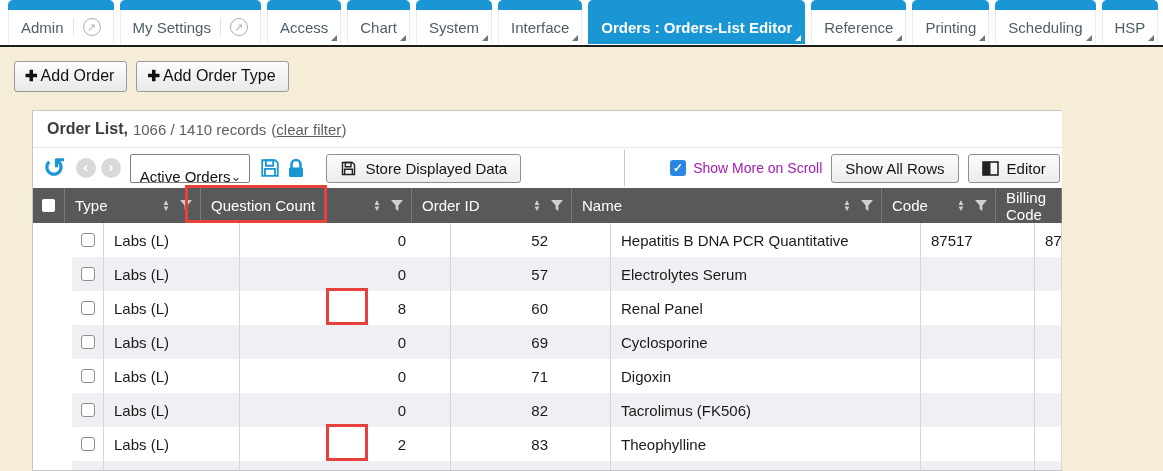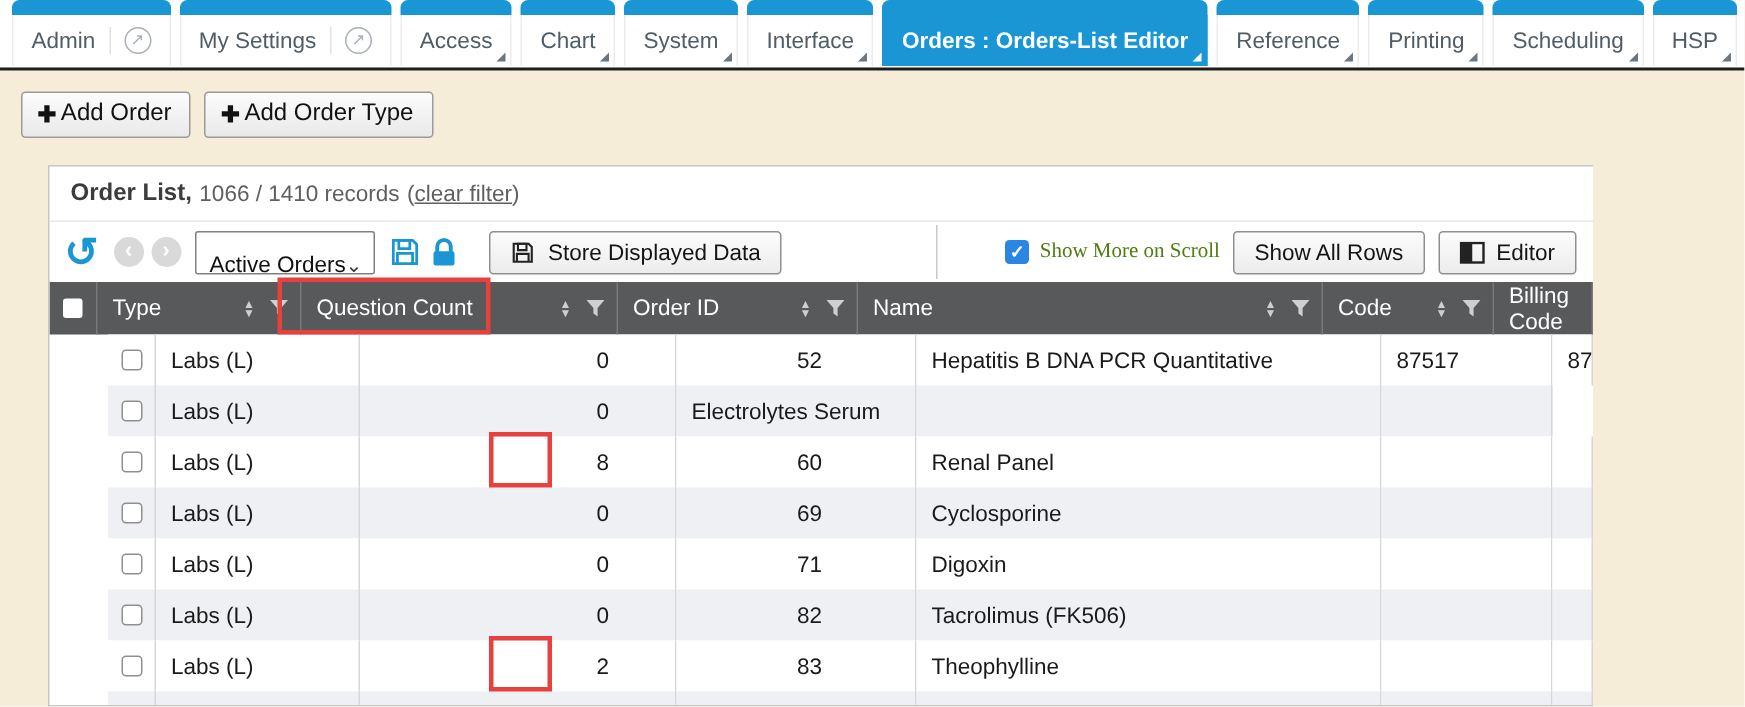--- a/index.html
+++ b/index.html
@@ -89,21 +89,21 @@
   }
   .tb-btn.disabled {
     color:#b9b9b9; border-color:#d2d2d2; background:#f6f6f6; cursor:default;
     width:130px; overflow:hidden;
   }
   .vsep { width:1px; height:36px; background:#c9c9c9; flex:none; }
   .chk {
     width:16px; height:16px; background:#2a86e2; border-radius:3px; color:#fff;
     font-size:12px; font-weight:bold; text-align:center; line-height:16px; cursor:pointer; flex:none;
   }
-  .chk-label { font-size:14px; color:#4d7c0f;font-family:Liberation Serif, serif; }
+  .chk-label { font-size:14px; color:#a21caf; }
 
   
   .grid-row {
     display:grid;
     grid-template-columns:32px 136px 211px 160px 310px 114px 1fr;
   }
   .thead { background:#58595b; height:35px; }
   .th {
     display:flex; align-items:center; color:#fff; font-size:15px;
     padding:0 8px 0 10px; border-right:1px solid #79797b; position:relative;
@@ -375,20 +375,21 @@
     <div class="td">Hepatitis B DNA PCR Quantitative</div>
     <div class="td">87517</div>
     <div class="td">87517</div>
   </div>
   <div class="grid-row tr alt">
     <div class="td center">
         <span class="rowcb"></span>
       </div>
     <div class="td">Labs (L)</div>
     <div class="td num-qc">0</div>
+    <div class="td num-id">57</div>
     <div class="td">Electrolytes Serum</div>
     <div class="td"></div>
     <div class="td"></div>
   </div>
   <div class="grid-row tr">
     <div class="td center">
         <span class="rowcb"></span>
       </div>
     <div class="td">Labs (L)</div>
     <div class="td num-qc">8</div>

